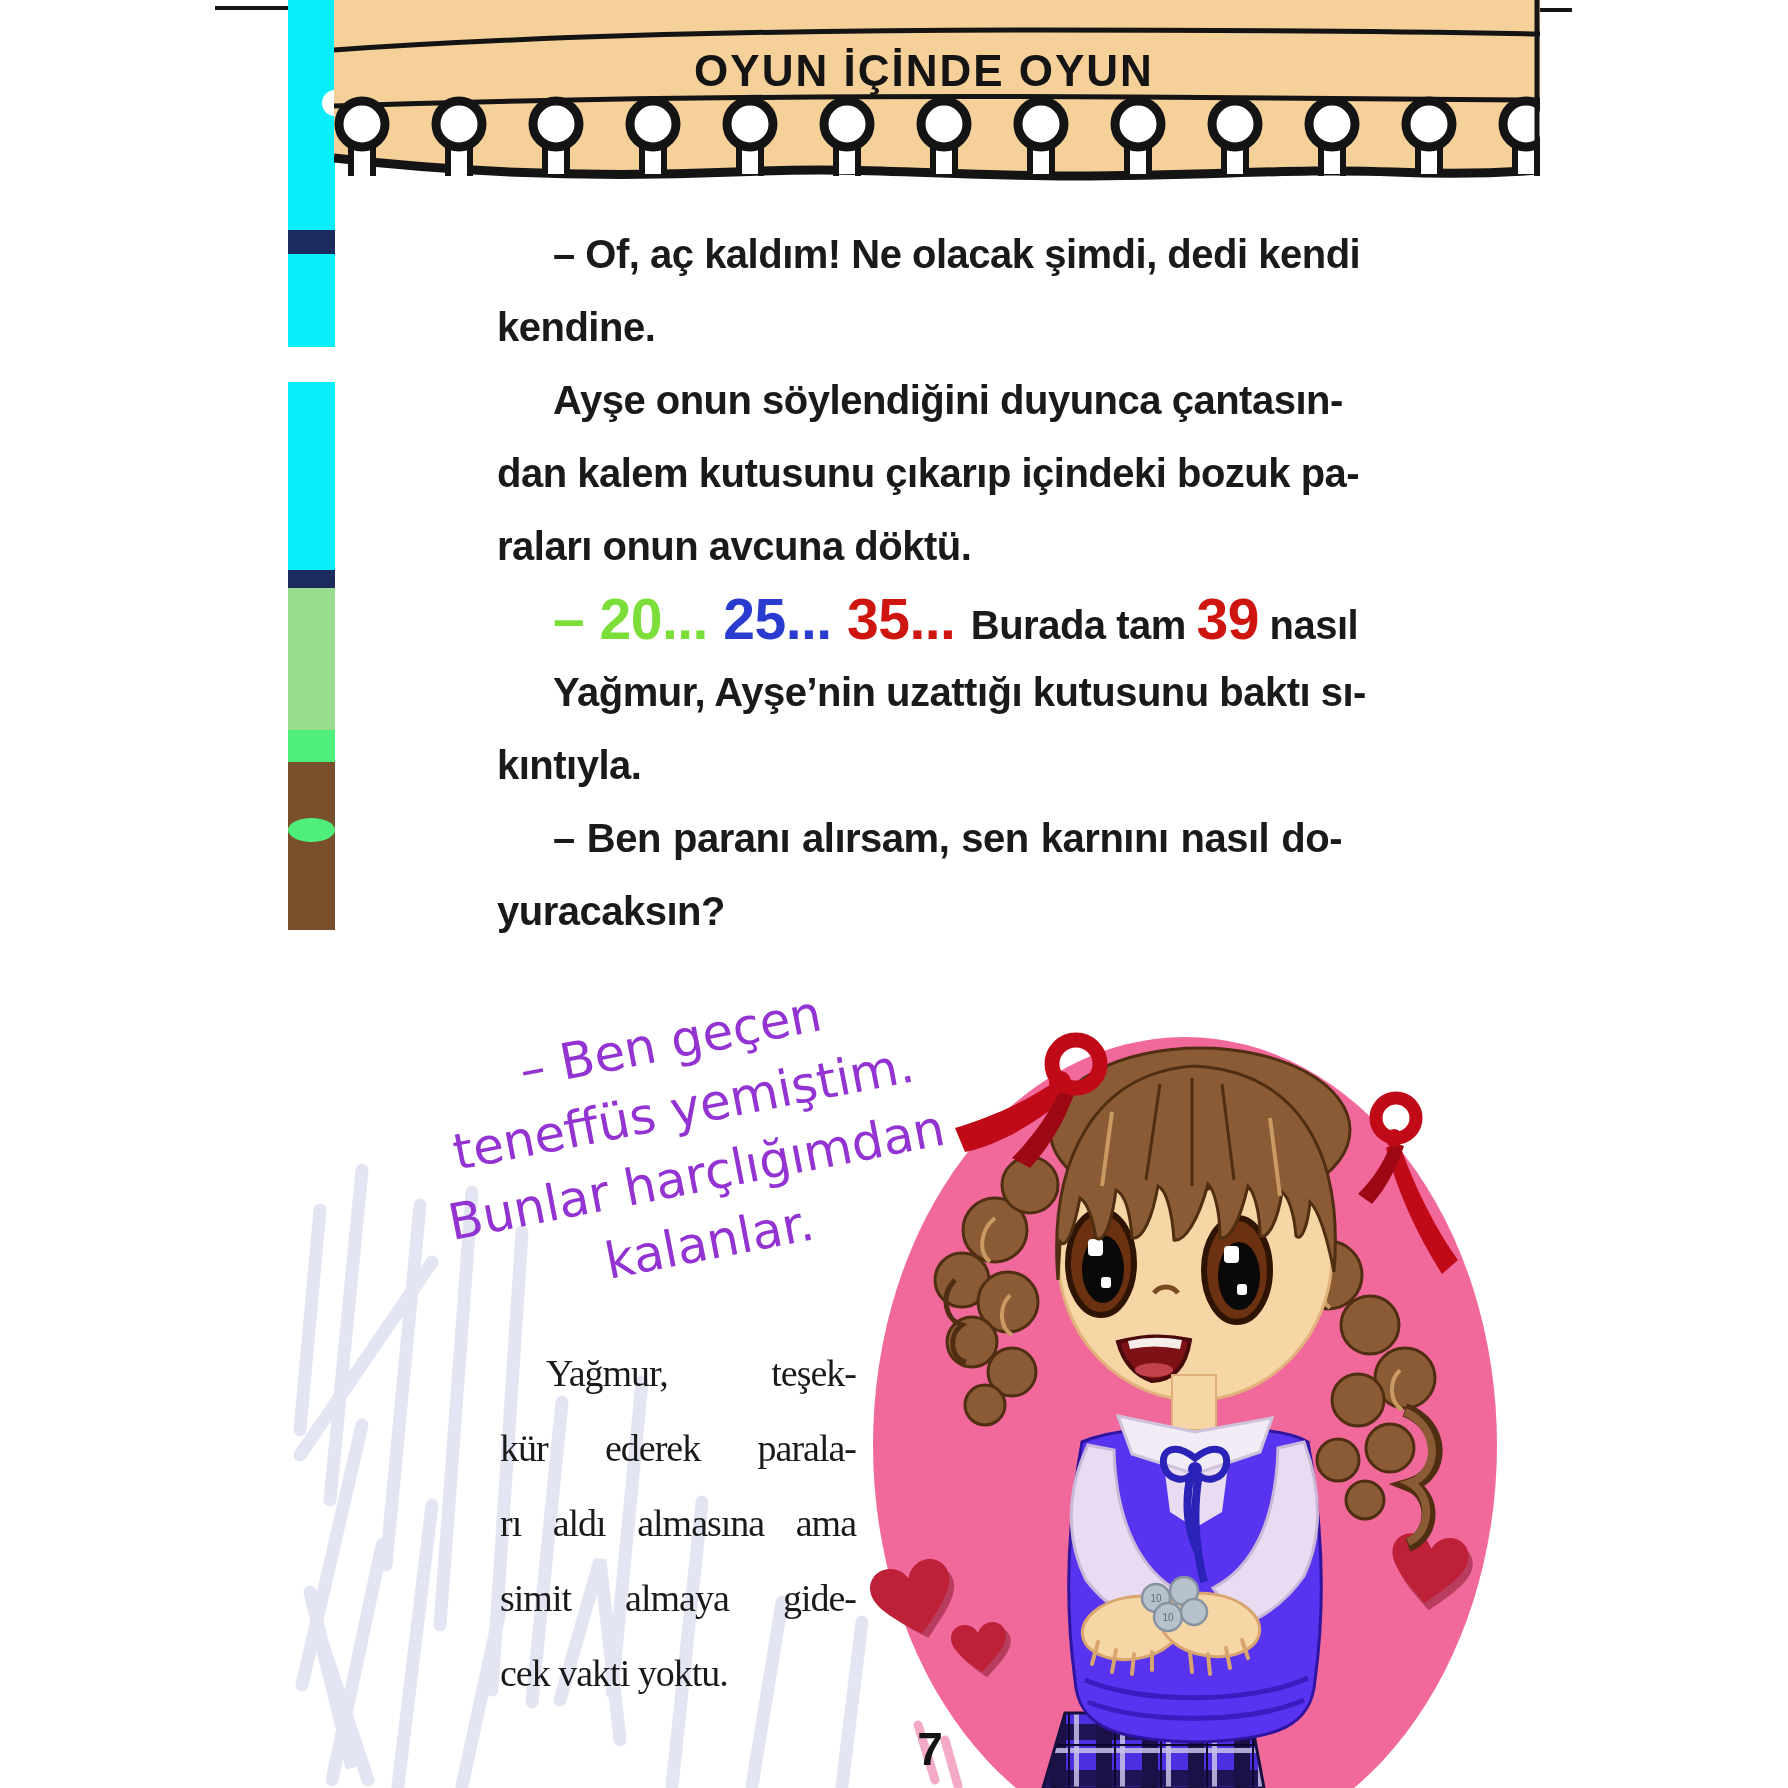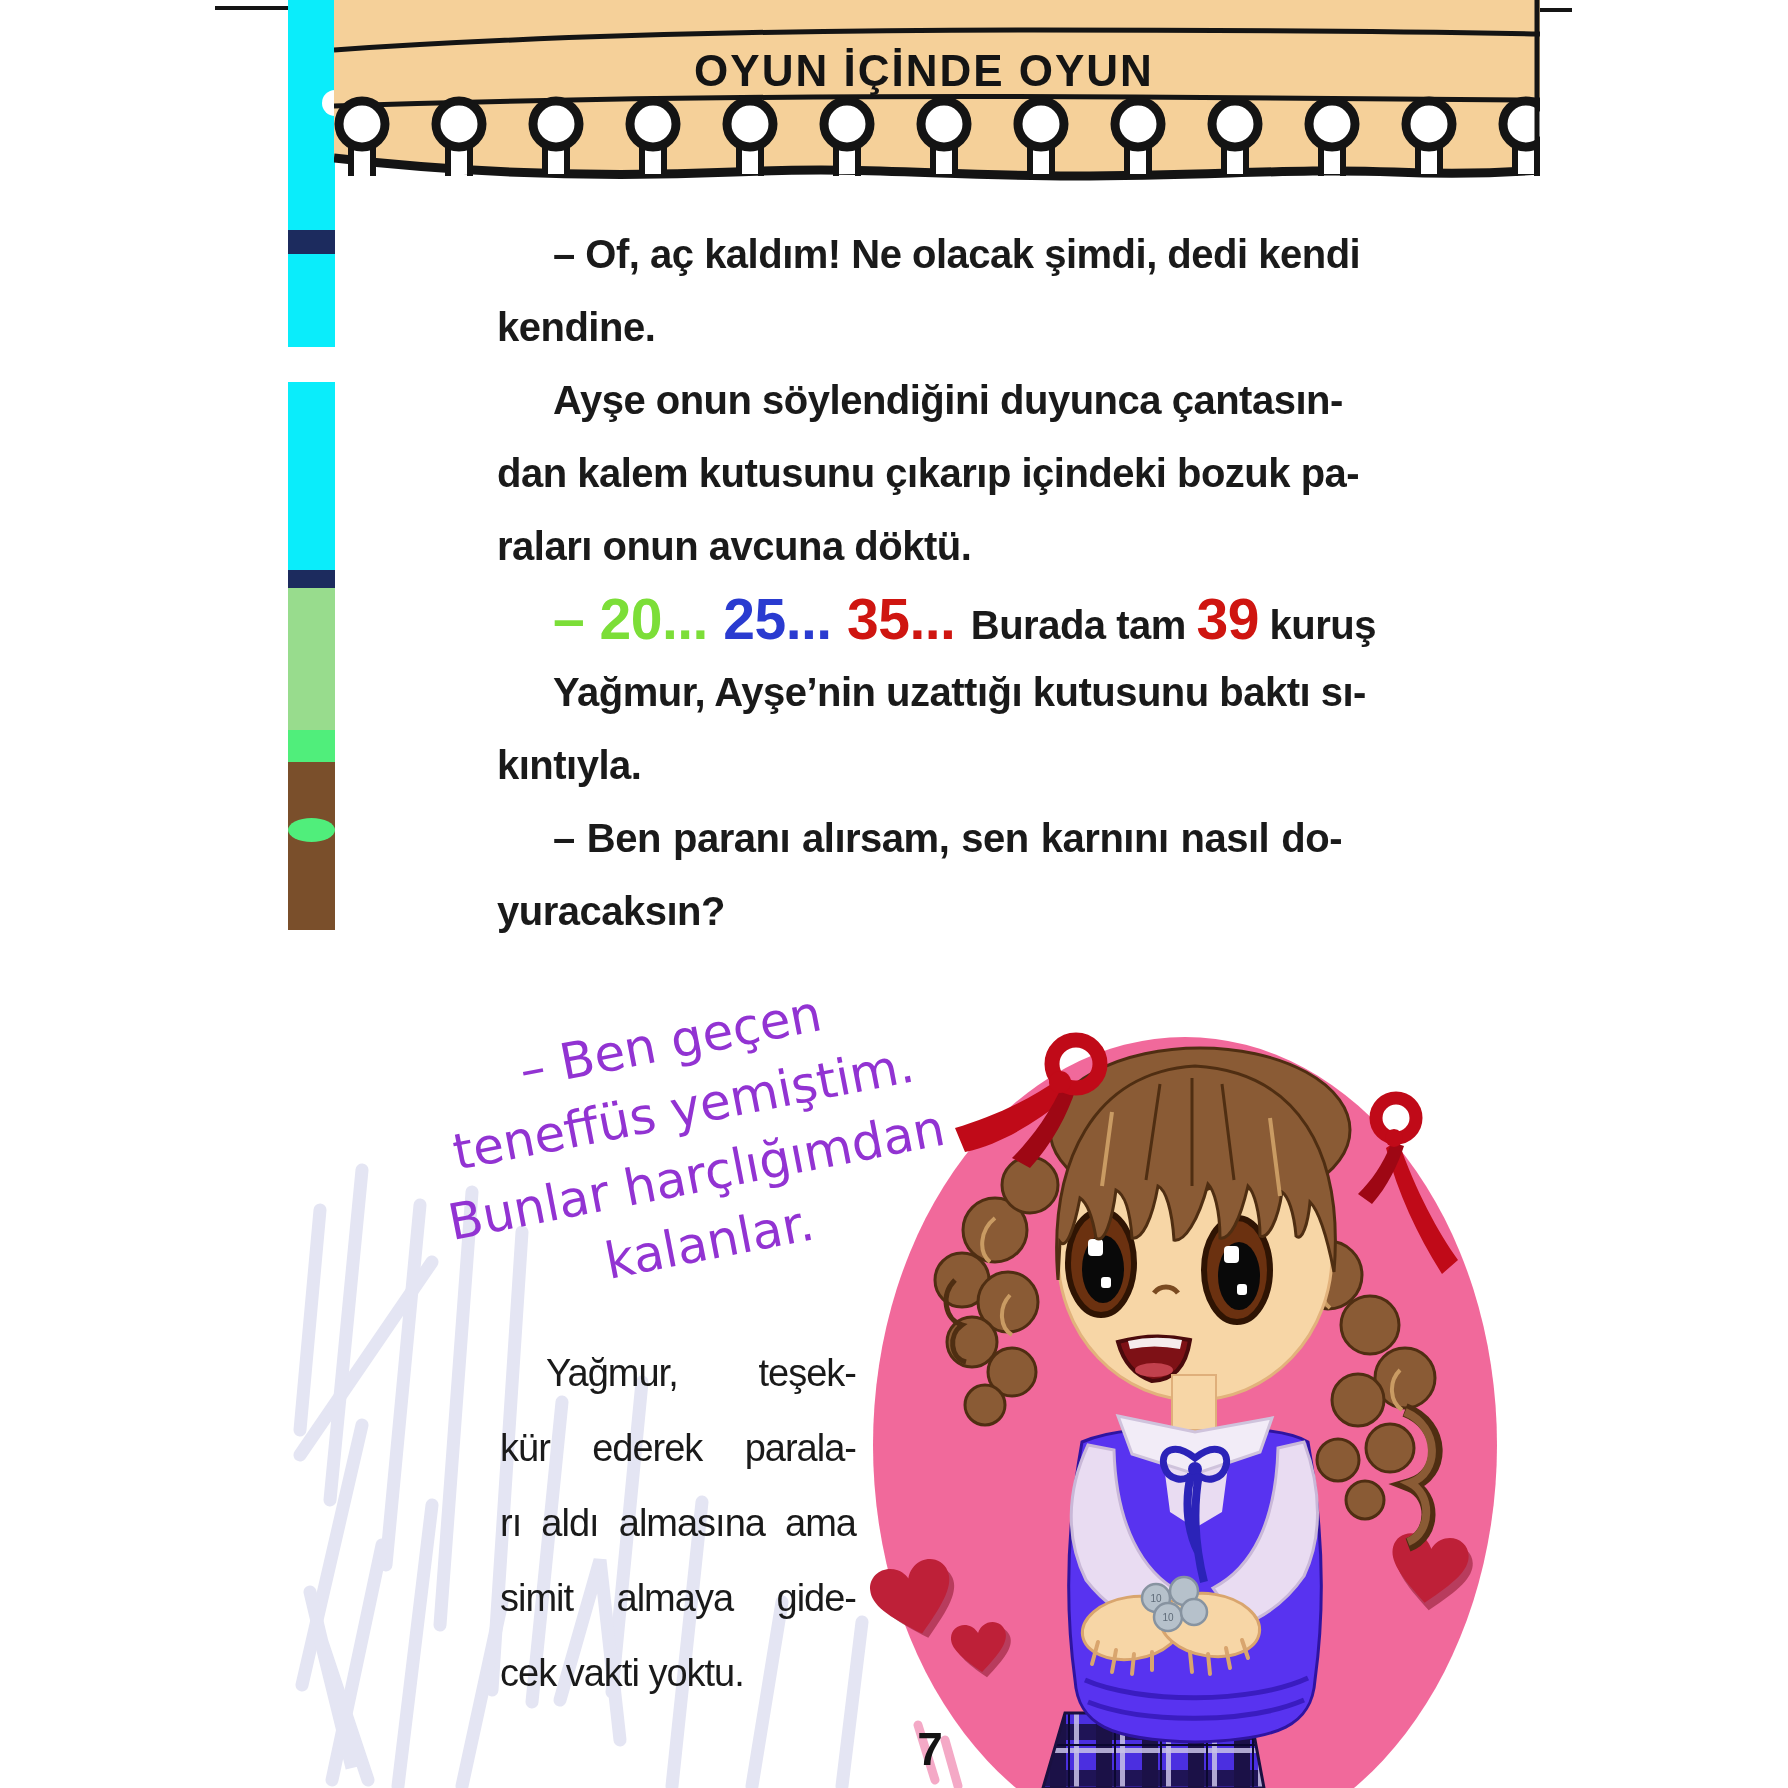--- a/index.html
+++ b/index.html
@@ -41,21 +41,21 @@
   .seg-red  {color:var(--number_red);  font-size:57px;}
   .seg-black{color:var(--ink_black);   font-size:40px;}
 
   
   #note{position:absolute;left:420px;top:1006px;width:540px;transform:rotate(-11deg);}
   .note-line{font-family:"DejaVu Sans",sans-serif;font-size:50px;line-height:68px;
              text-align:center;color:var(--note_purple);white-space:nowrap;}
 
   
   #bottom-text{position:absolute;left:500px;top:1336px;width:356px;}
-  #bottom-text .tline{height:75px;line-height:75px;font-size:38px;letter-spacing:-1px;}
+  #bottom-text .tline{height:75px;line-height:75px;font-size:38px;letter-spacing:-1px;font-family:Liberation Serif, serif;}
   #bottom-text .tline.ind{padding-left:46px;}
 
   
   #page-number{position:absolute;left:880px;top:1722px;width:100px;text-align:center;
                font-size:46px;font-weight:bold;color:#141414;}
 
   
   .f-hair{fill:var(--hair_brown);stroke:#4F2E12;stroke-width:3px;}
   .s-dark{stroke:#4F2E12;fill:none;}
   .s-lite{stroke:#C99B63;fill:none;}
@@ -163,21 +163,21 @@
       </g>
     <path d="M1203,0 V176" stroke="#141414" stroke-width="5" fill="none"></path>
   </svg>
 
   <div id="main-text">
       <div class="tline just ind">– Of, aç kaldım! Ne olacak şimdi, dedi kendi</div>
       <div class="tline">kendine.</div>
       <div class="tline just ind">Ayşe onun söylendiğini duyunca çantasın-</div>
       <div class="tline just">dan kalem kutusunu çıkarıp içindeki bozuk pa-</div>
       <div class="tline">raları onun avcuna döktü.</div>
-      <div class="tline just ind"><span class="seg-green">– 20... </span><span class="seg-blue">25... </span><span class="seg-red">35... </span><span class="seg-black">Burada tam </span><span class="seg-red">39</span><span class="seg-black"> kuruş</span></div>
+      <div class="tline just ind"><span class="seg-green">– 20... </span><span class="seg-blue">25... </span><span class="seg-red">35... </span><span class="seg-black">Burada tam </span><span class="seg-red">39</span><span class="seg-black"> nasıl</span></div>
       <div class="tline just ind">Yağmur, Ayşe’nin uzattığı kutusunu baktı sı-</div>
       <div class="tline">kıntıyla.</div>
       <div class="tline just ind">– Ben paranı alırsam, sen karnını nasıl do-</div>
       <div class="tline">yuracaksın?</div>
     </div>
 
   <div id="note">
       <div class="note-line">– Ben geçen</div>
       <div class="note-line">teneffüs yemiştim.</div>
       <div class="note-line">Bunlar harçlığımdan</div>

